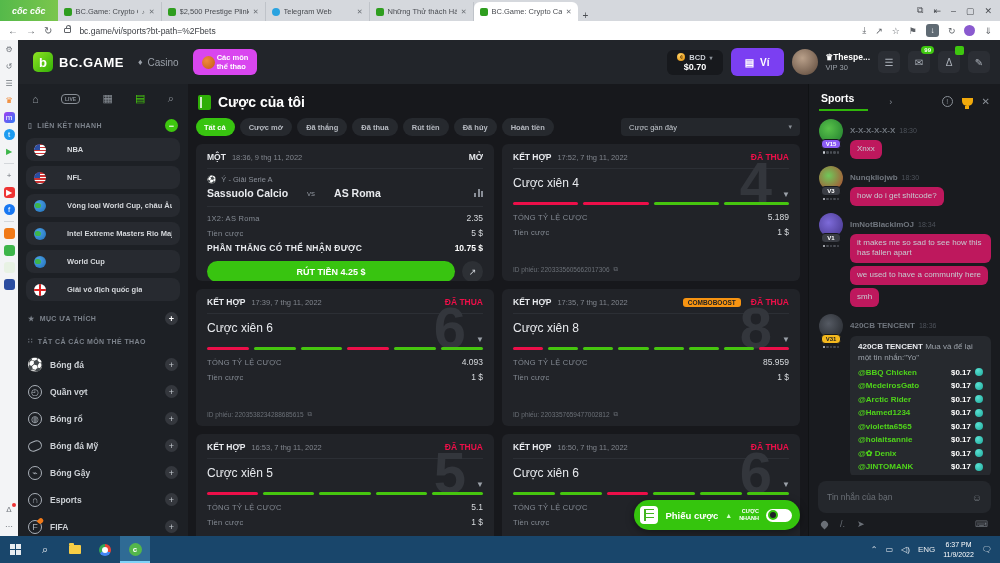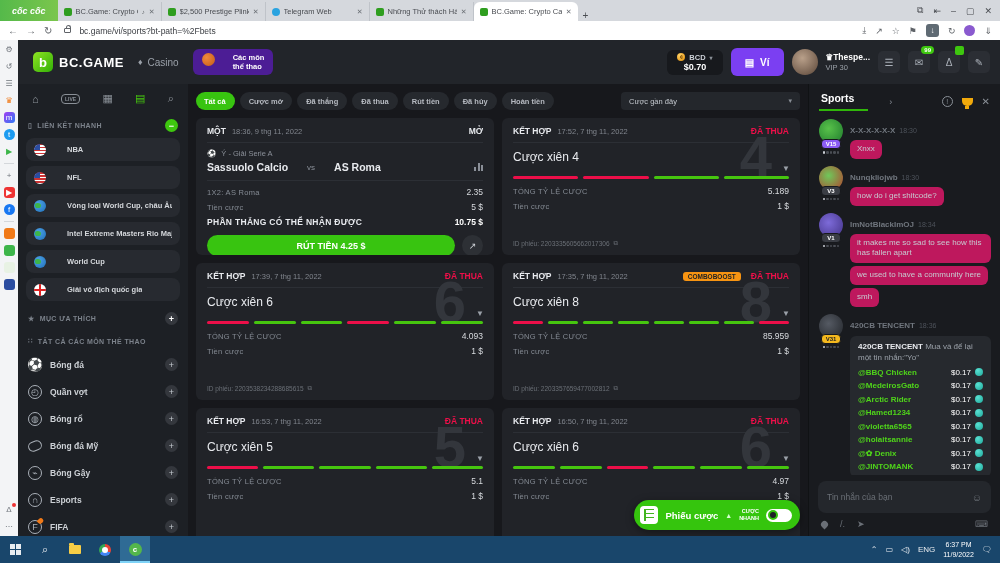--- a/index.html
+++ b/index.html
@@ -46,21 +46,21 @@
   .site { flex:1; display:flex; flex-direction:column; min-width:0; background:#17181c; }
 
   
   .topnav { height:44px; background:#22252a; display:flex; align-items:center; padding:0 10px 0 15px; gap:14px; flex:none; }
   .logo { display:flex; align-items:center; gap:6px; }
   .logo-mark { width:20px; height:20px; border-radius:5px; background:linear-gradient(135deg,#8ee322,#32b007);
     color:#fff; font-weight:bold; font-size:13px; display:flex; align-items:center; justify-content:center; }
   .logo-text { color:#fff; font-weight:bold; font-size:13px; letter-spacing:.5px; }
   .nav-item { display:flex; align-items:center; gap:5px; color:#9aa0a8; font-size:10px; }
   .nav-item .dia { font-size:9px; }
-  .nav-sports { background:#4c1d95; border-radius:6px; padding:4px 9px; display:flex; gap:18px; }
+  .nav-sports { background:#d946ef; border-radius:6px; padding:4px 9px; display:flex; gap:2px; align-items:center; }
   .bball { width:13px; height:13px; border-radius:50%; background:radial-gradient(circle at 35% 35%, #f08a3c, #c45a16); flex:none; }
   .nav-sports-label { color:#fff; font-size:7.5px; font-weight:bold; line-height:1.2; }
   .nav-right { margin-left:auto; display:flex; align-items:center; gap:8px; }
   .bal-pill { background:#17191d; border-radius:6px; padding:3px 10px; text-align:center; }
   .bal-top { display:flex; align-items:center; gap:4px; font-size:7.5px; color:#cdd1d7; font-weight:bold; }
   .coin { width:8px; height:8px; border-radius:50%; background:radial-gradient(circle at 35% 30%,#ffd36b,#e08a00);
     color:#7a4b00; font-size:6px; display:flex; align-items:center; justify-content:center; flex:none; }
   .bal-amt { color:#fff; font-size:9px; font-weight:bold; }
   .wallet-btn { background:#7b3ff2; border:none; border-radius:6px; height:28px; padding:0 14px; color:#fff;
     font-weight:bold; font-size:10px; display:flex; align-items:center; gap:6px; }
@@ -195,21 +195,21 @@
   .m-body { flex:1; min-width:0; }
   .m-name { color:#70767e; font-size:8px; font-weight:bold; }
   .m-time { color:#4d525a; font-size:7px; font-weight:normal; margin-left:4px; }
   .bubble { display:inline-block; background:#be185d; border-radius:6px; padding:4px 7px; color:#c7cbd1;
     font-size:8px; margin-top:3px; line-height:1.35; }
   .tip-card { display:block; margin-top:4px; background:#26292e; border-radius:6px; padding:6px 8px; }
   .tip-intro { color:#9aa0a8; font-size:8px; line-height:1.35; }
   .tip-intro b { color:#e8eaee; }
   .tip-row { display:flex; align-items:center; margin-top:4.5px; }
   .tip-name { color:#4fd41a; font-size:8px; font-weight:bold; flex:1; }
-  .tip-amt { color:#fff; font-size:8px; font-weight:normal; margin-right:4px; }
+  .tip-amt { color:#fff; font-size:8px; font-weight:bold; margin-right:4px; }
   .tip-coin { width:8px; height:8px; border-radius:50%; background:radial-gradient(circle at 35% 30%,#59e0d2,#1fa99b); }
   .chat-input { margin:6px 9px 4px; height:32px; background:#24272c; border-radius:8px; display:flex; align-items:center; padding:0 9px; }
   .chat-input input { flex:1; background:transparent; border:none; outline:none; color:#c7cbd1; font-size:8.5px;
     font-family:"Liberation Sans",sans-serif; }
   .chat-input input::placeholder { color:#6a6f76; }
   .smiley { color:#6a6f76; font-size:10px; }
   .chat-tools { display:flex; align-items:center; gap:12px; padding:2px 12px 7px; }
   .ct-ico { color:#6a6f76; font-size:9px; }
   .drop-shape { width:7px; height:7px; background:#6a6f76; border-radius:50% 50% 50% 0; transform:rotate(-45deg); }
   .ct-right { margin-left:auto; }
@@ -442,20 +442,24 @@
           <span class="sp-add">+</span>
         </div>
         <div class="sp-item">
           <span class="sp-ico fifa-flame">F</span>
           <span class="sp-label">FIFA</span>
           <span class="sp-add">+</span>
         </div>
       </div>
 
       <div class="main">
+        <div class="main-head">
+          <span class="bets-glyph"></span>
+          <span class="main-title">Cược của tôi</span>
+        </div>
 
         <div class="filters">
           <button class="pill active">Tất cả</button>
           <button class="pill">Cược mở</button>
           <button class="pill">Đã thắng</button>
           <button class="pill">Đã thua</button>
           <button class="pill">Rút tiền</button>
           <button class="pill">Đã hủy</button>
           <button class="pill">Hoàn tiền</button>
           <div class="sort-dd">

